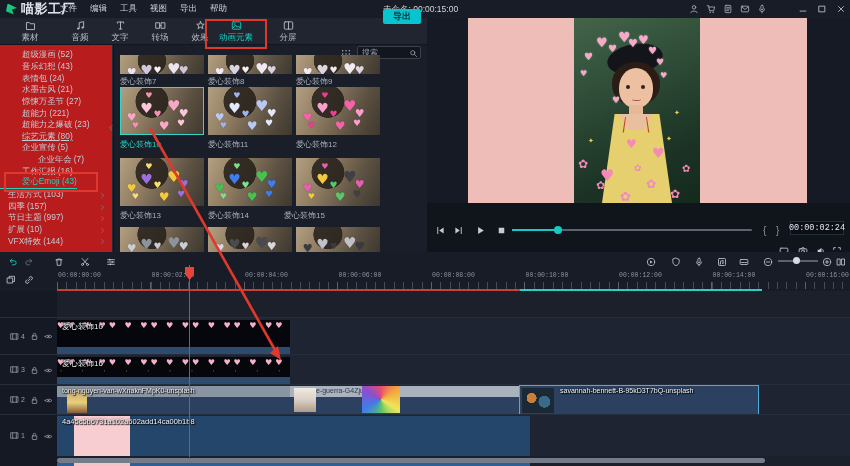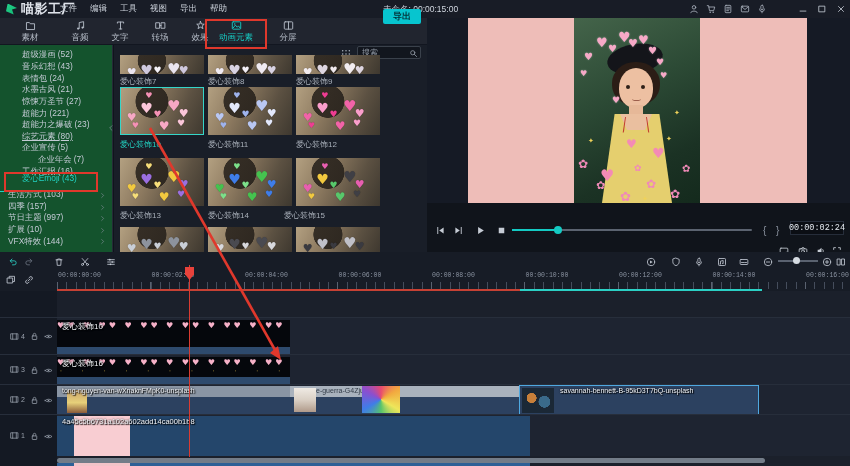--- a/index.html
+++ b/index.html
@@ -27,27 +27,27 @@
   
   #tabbar { left:0; top:18px; width:427px; height:27px; background:#21252f; border-bottom:1px solid #121620; }
   .tab { position:absolute; top:2px; width:44px; height:24px; display:flex; flex-direction:column;
          align-items:center; justify-content:center; gap:1px; color:#b6bdc8; font-size:8.5px; cursor:pointer; }
   .tab.active { color:#17cbc3; }
   #export-btn { left:383px; top:9px; width:38px; height:15px; background:#07c5cf; color:#043238;
                 font-size:9px; font-weight:bold; display:flex; align-items:center; justify-content:center;
                 border-radius:2px; cursor:pointer; }
 
   
-  #sidebar { left:0; top:45px; width:113px; height:207px; background:#14532d; border-right:1px solid #252b37; }
+  #sidebar { left:0; top:45px; width:113px; height:207px; background:#b91c1c; border-right:1px solid #252b37; }
   .side-item { position:absolute; left:0; width:113px; height:11.6px; display:flex; align-items:center;
                font-size:8.4px; color:#c3cad4; cursor:pointer; white-space:nowrap; }
   .side-item .lbl { padding-left:22px; }
   .side-item.parent .lbl { padding-left:8px; }
   .side-item.selected { color:#22d2c1; }
-  .side-item.selected .lbl { border-bottom:1px solid #22d2c1; padding-bottom:7px;text-align:center; }
+  .side-item.selected .lbl { border-bottom:1px solid #22d2c1; padding-bottom:1px;text-align:center; }
   .side-item .chev { position:absolute; right:7px; color:#8a92a0; }
   #side-collapse { left:107px; top:122px; color:#8a92a0; }
 
   
   #library { left:114px; top:45px; width:313px; height:207px; background:#191e28; overflow:hidden; }
   #grid-icon { position:absolute; left:227px; top:3px; color:#aab1bc; cursor:pointer; }
   #search-box { position:absolute; left:243px; top:1px; width:64px; height:13px; background:#12161e;
                 border:1px solid #3a414b; border-radius:2px; display:flex; align-items:center; cursor:text; }
   #search-box .ph { flex:1; padding-left:4px; font-size:8px; color:#8f97a2; }
   #search-box .mag { color:#9aa1ac; margin-right:2px; }

